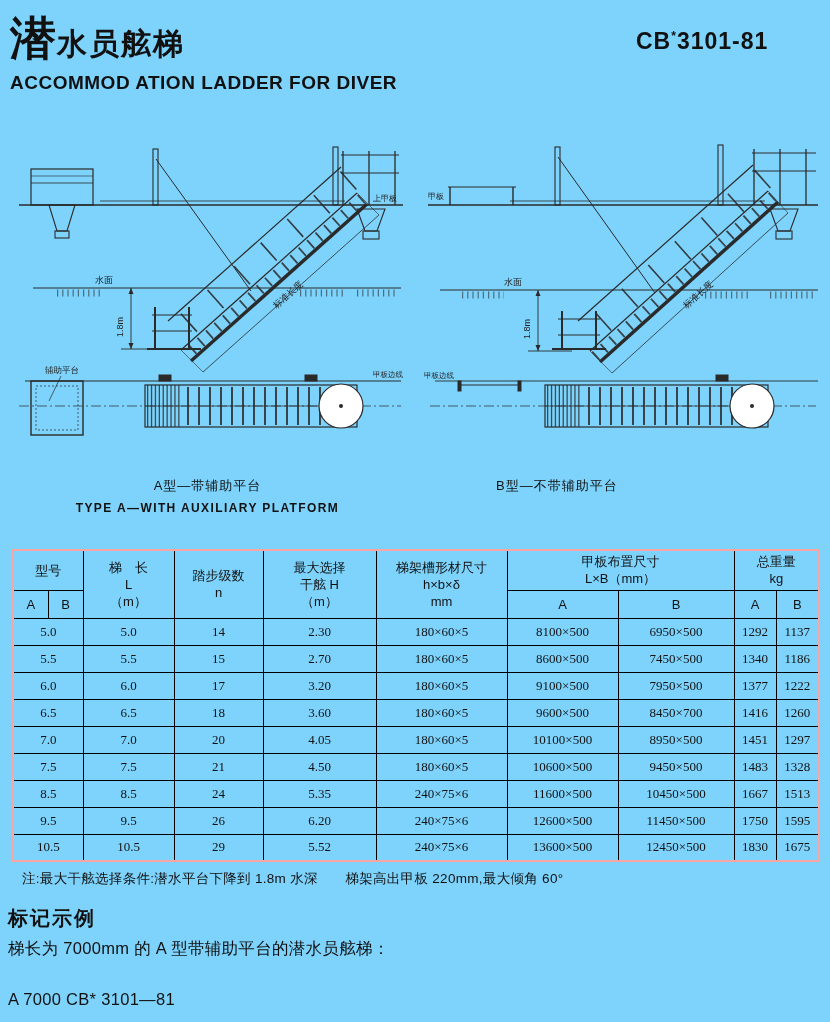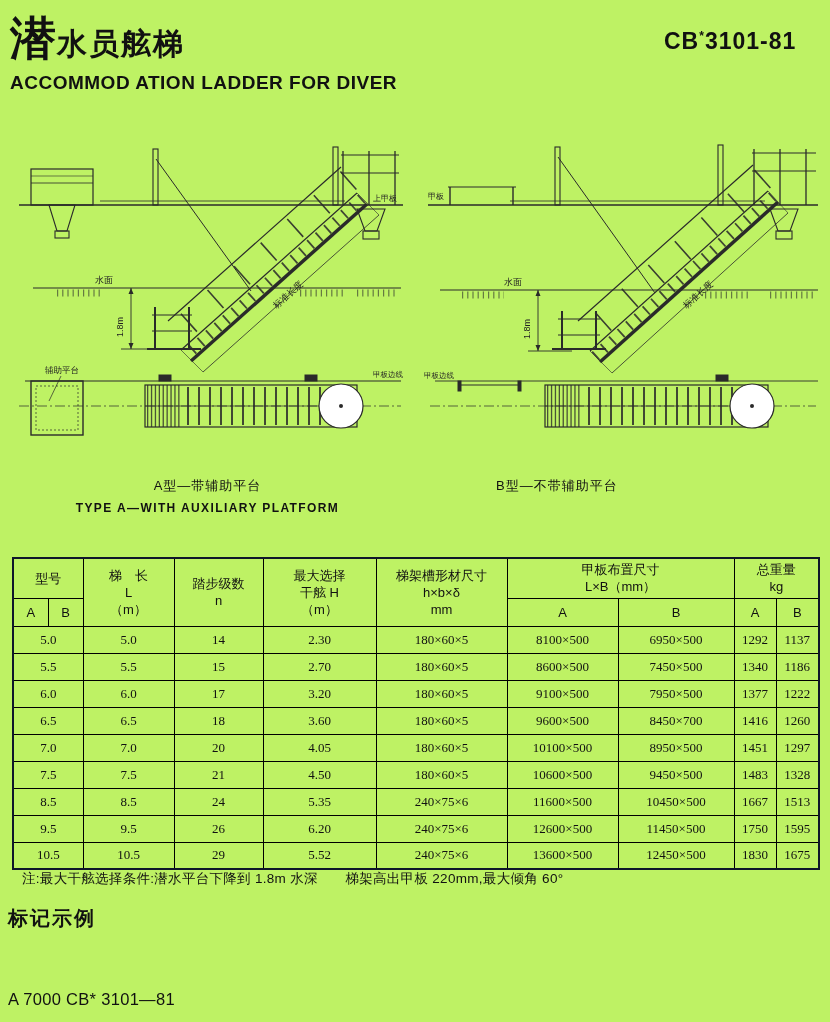--- a/index.html
+++ b/index.html
@@ -1,48 +1,48 @@
 <!DOCTYPE html>
 <html><head>
 <meta charset="utf-8">
 <style>
   html,body{margin:0;padding:0;background:#f3f3f3;}
-  .page{position:relative;width:830px;height:1022px;background:#bef264;
+  .page{position:relative;width:830px;height:1022px;background:#7dd3fc;
         font-family:"Liberation Sans",sans-serif;color:#111;overflow:hidden;margin:0 auto;}
   .abs{position:absolute;}
   .title-big{font-size:46px;font-weight:bold;letter-spacing:1px;}
   .title-rest{font-size:30px;font-weight:bold;letter-spacing:2px;}
   .std-code{font-size:23px;font-weight:bold;letter-spacing:1px;}
   .std-code sup{font-size:12px;vertical-align:super;}
   .subtitle{font-size:19px;font-weight:bold;letter-spacing:0.5px;}
   .cap-cn{font-size:13px;letter-spacing:1px;}
   .cap-en{font-size:12px;font-weight:bold;letter-spacing:1.4px;}
   .caption{width:405px;text-align:center;}
   svg text{font-family:"Liberation Sans",sans-serif;fill:#222;}
   .spec-table{position:absolute;left:12px;top:549px;width:806px;
-              border-collapse:collapse;border:2px solid #0f172a;table-layout:fixed;margin-top:8px;}
+              border-collapse:collapse;border:2px solid #fca5a5;table-layout:fixed;}
   .spec-table th,.spec-table td{border:1px solid #000;text-align:center;vertical-align:middle;
               font-weight:normal;font-size:13px;padding:0;}
   .spec-table thead tr.h1{height:40px;}
   .spec-table thead tr.h2{height:28px;}
   .spec-table tbody tr{height:27px;font-family:Liberation Serif, serif;}
   .hline{line-height:17px;}
   .note-text{font-size:13.5px;letter-spacing:0.3px;}
   .mark-head{font-size:20px;font-weight:bold;letter-spacing:2px;}
   .mark-line{font-size:16.5px;letter-spacing:0.3px;}
 </style>
 </head>
 <body>
 
 <div class="page">
 
   <div class="abs" style="left:10px;top:8px;">
     <span class="title-big">潜</span><span class="title-rest">水员舷梯</span>
   </div>
-  <div class="abs std-code" style="left:636px;top:28px;margin-left:28px;">
+  <div class="abs std-code" style="left:636px;top:28px;">
     <span>CB</span><sup>*</sup><span>3101-81</span>
   </div>
   <div class="abs subtitle" style="left:10px;top:72px;">ACCOMMOD ATION LADDER FOR DIVER</div>
 
   <svg class="abs" style="left:5px;top:135px;" width="405" height="330" viewBox="0 0 405 330">
     <g stroke="#2a2a2a" fill="none">
 
       <line x1="14" y1="70" x2="398" y2="70" stroke-width="1.6"></line>
       <line x1="95" y1="66" x2="340" y2="66" stroke-width="0.8"></line>
 
@@ -357,15 +357,16 @@
       <td>12450×500</td>
       <td>1830</td>
       <td>1675</td>
     </tr>
   </tbody>
   </table>
 
   <div class="abs note-text" style="left:22px;top:870px;">注:最大干舷选择条件:潜水平台下降到 1.8m 水深　　梯架高出甲板 220mm,最大倾角 60°</div>
 
   <div class="abs mark-head" style="left:8px;top:905px;">标记示例</div>
+  <div class="abs mark-line" style="left:8px;top:938px;">梯长为 7000mm 的 A 型带辅助平台的潜水员舷梯：</div>
   <div class="abs mark-line" style="left:8px;top:990px;">A 7000 CB* 3101—81</div>
 
 </div>
 
 </body></html>

